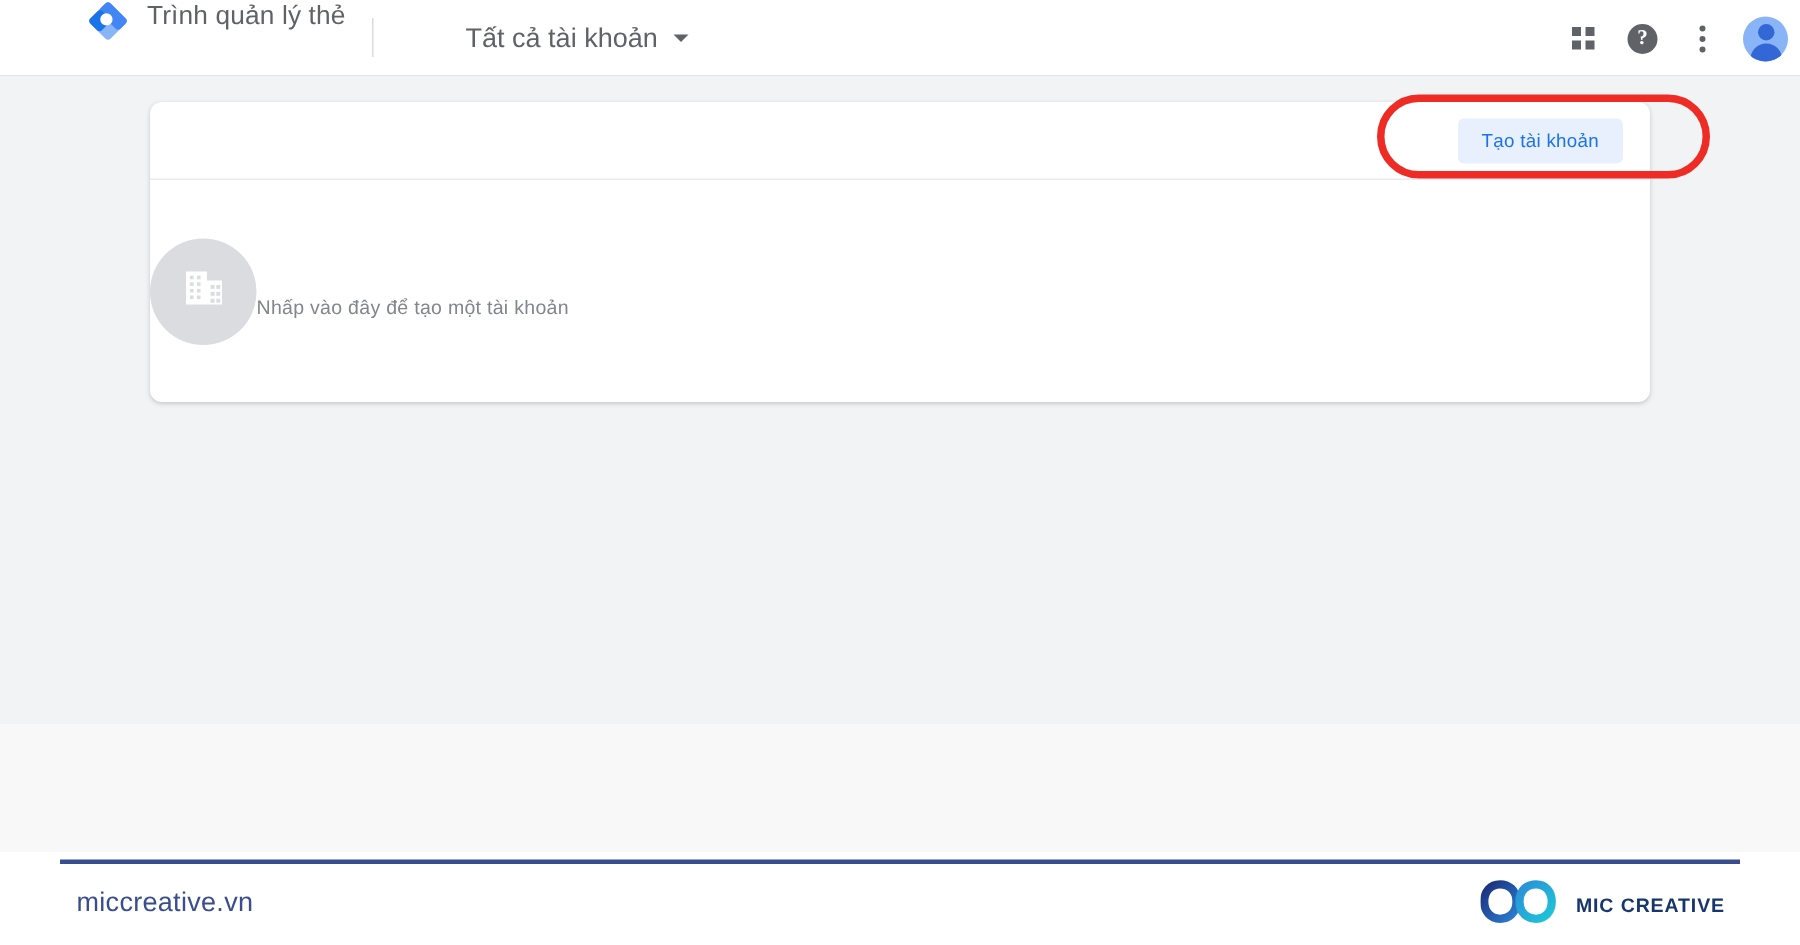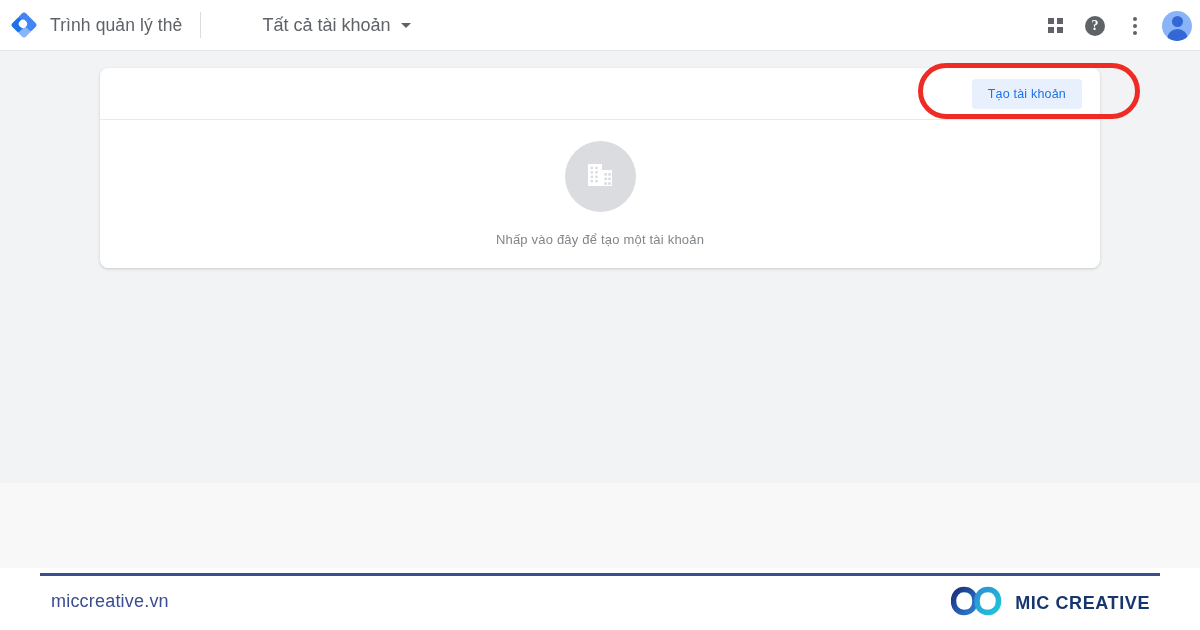--- a/index.html
+++ b/index.html
@@ -12,21 +12,21 @@
   .screen { position: relative; width: 1200px; height: 630px; }
 
   
   .header {
     position: absolute; top: 0; left: 0;
     width: 1200px; height: 51px;
     background: #ffffff;
     border-bottom: 1px solid #e3e5e8;
     display: flex; align-items: center;
   }
-  .brand { display: flex; align-items: center; height: 100%; }
+  .brand { display: flex; align-items: flex-start; height: 100%; margin-left: 48px; }
   .gtm-logo {
     width: 28px; height: 28px; margin-left: 10px; margin-right: 12px;
     position: relative; flex: none;
   }
   .gtm-logo svg { display: block; }
   .brand-title {
     font-size: 17.5px; color: #5f6368; font-weight: 400;
     letter-spacing: .1px; white-space: nowrap;
   }
   .hdr-divider {
@@ -110,22 +110,22 @@
   .create-btn {
     position: absolute; right: 18px; top: 11px;
     background: #e8f0fe; color: #1a73e8;
     border: none; border-radius: 4px;
     font-family: "Liberation Sans", sans-serif;
     font-size: 12.5px; font-weight: 400; letter-spacing: .2px;
     padding: 8px 16px; cursor: pointer;
   }
   .empty-state {
     position: absolute; left: 0; right: 0; top: 52px; bottom: 0;
-    display: flex; flex-direction: column; align-items: center;
-    justify-content: center; cursor: pointer;
+    display: flex; flex-direction: row; align-items: center;
+    cursor: pointer;
   }
   .empty-circle {
     width: 71px; height: 71px; border-radius: 50%;
     background: #dadce0; display: flex;
     align-items: center; justify-content: center;
   }
   .empty-text {
     margin-top: 20px; font-size: 13px; color: #80868b; letter-spacing: .2px;
   }
 
@@ -154,21 +154,21 @@
   }
   .footer-url {
     position: absolute; left: 51px; top: 23px;
     font-size: 18px; color: #3a4d8f; letter-spacing: .2px;
   }
   .footer-logo {
     position: absolute; right: 50px; top: 18px;
     display: flex; align-items: center; gap: 12px;
   }
   .footer-brand {
-    font-size: 18px; font-weight: 700; color: #17366e;
+    font-size: 13px; font-weight: 700; color: #17366e;
     letter-spacing: .6px;
   }
 </style>
 </head>
 <body>
 
 <div class="screen">
 
   <div class="header">
 

